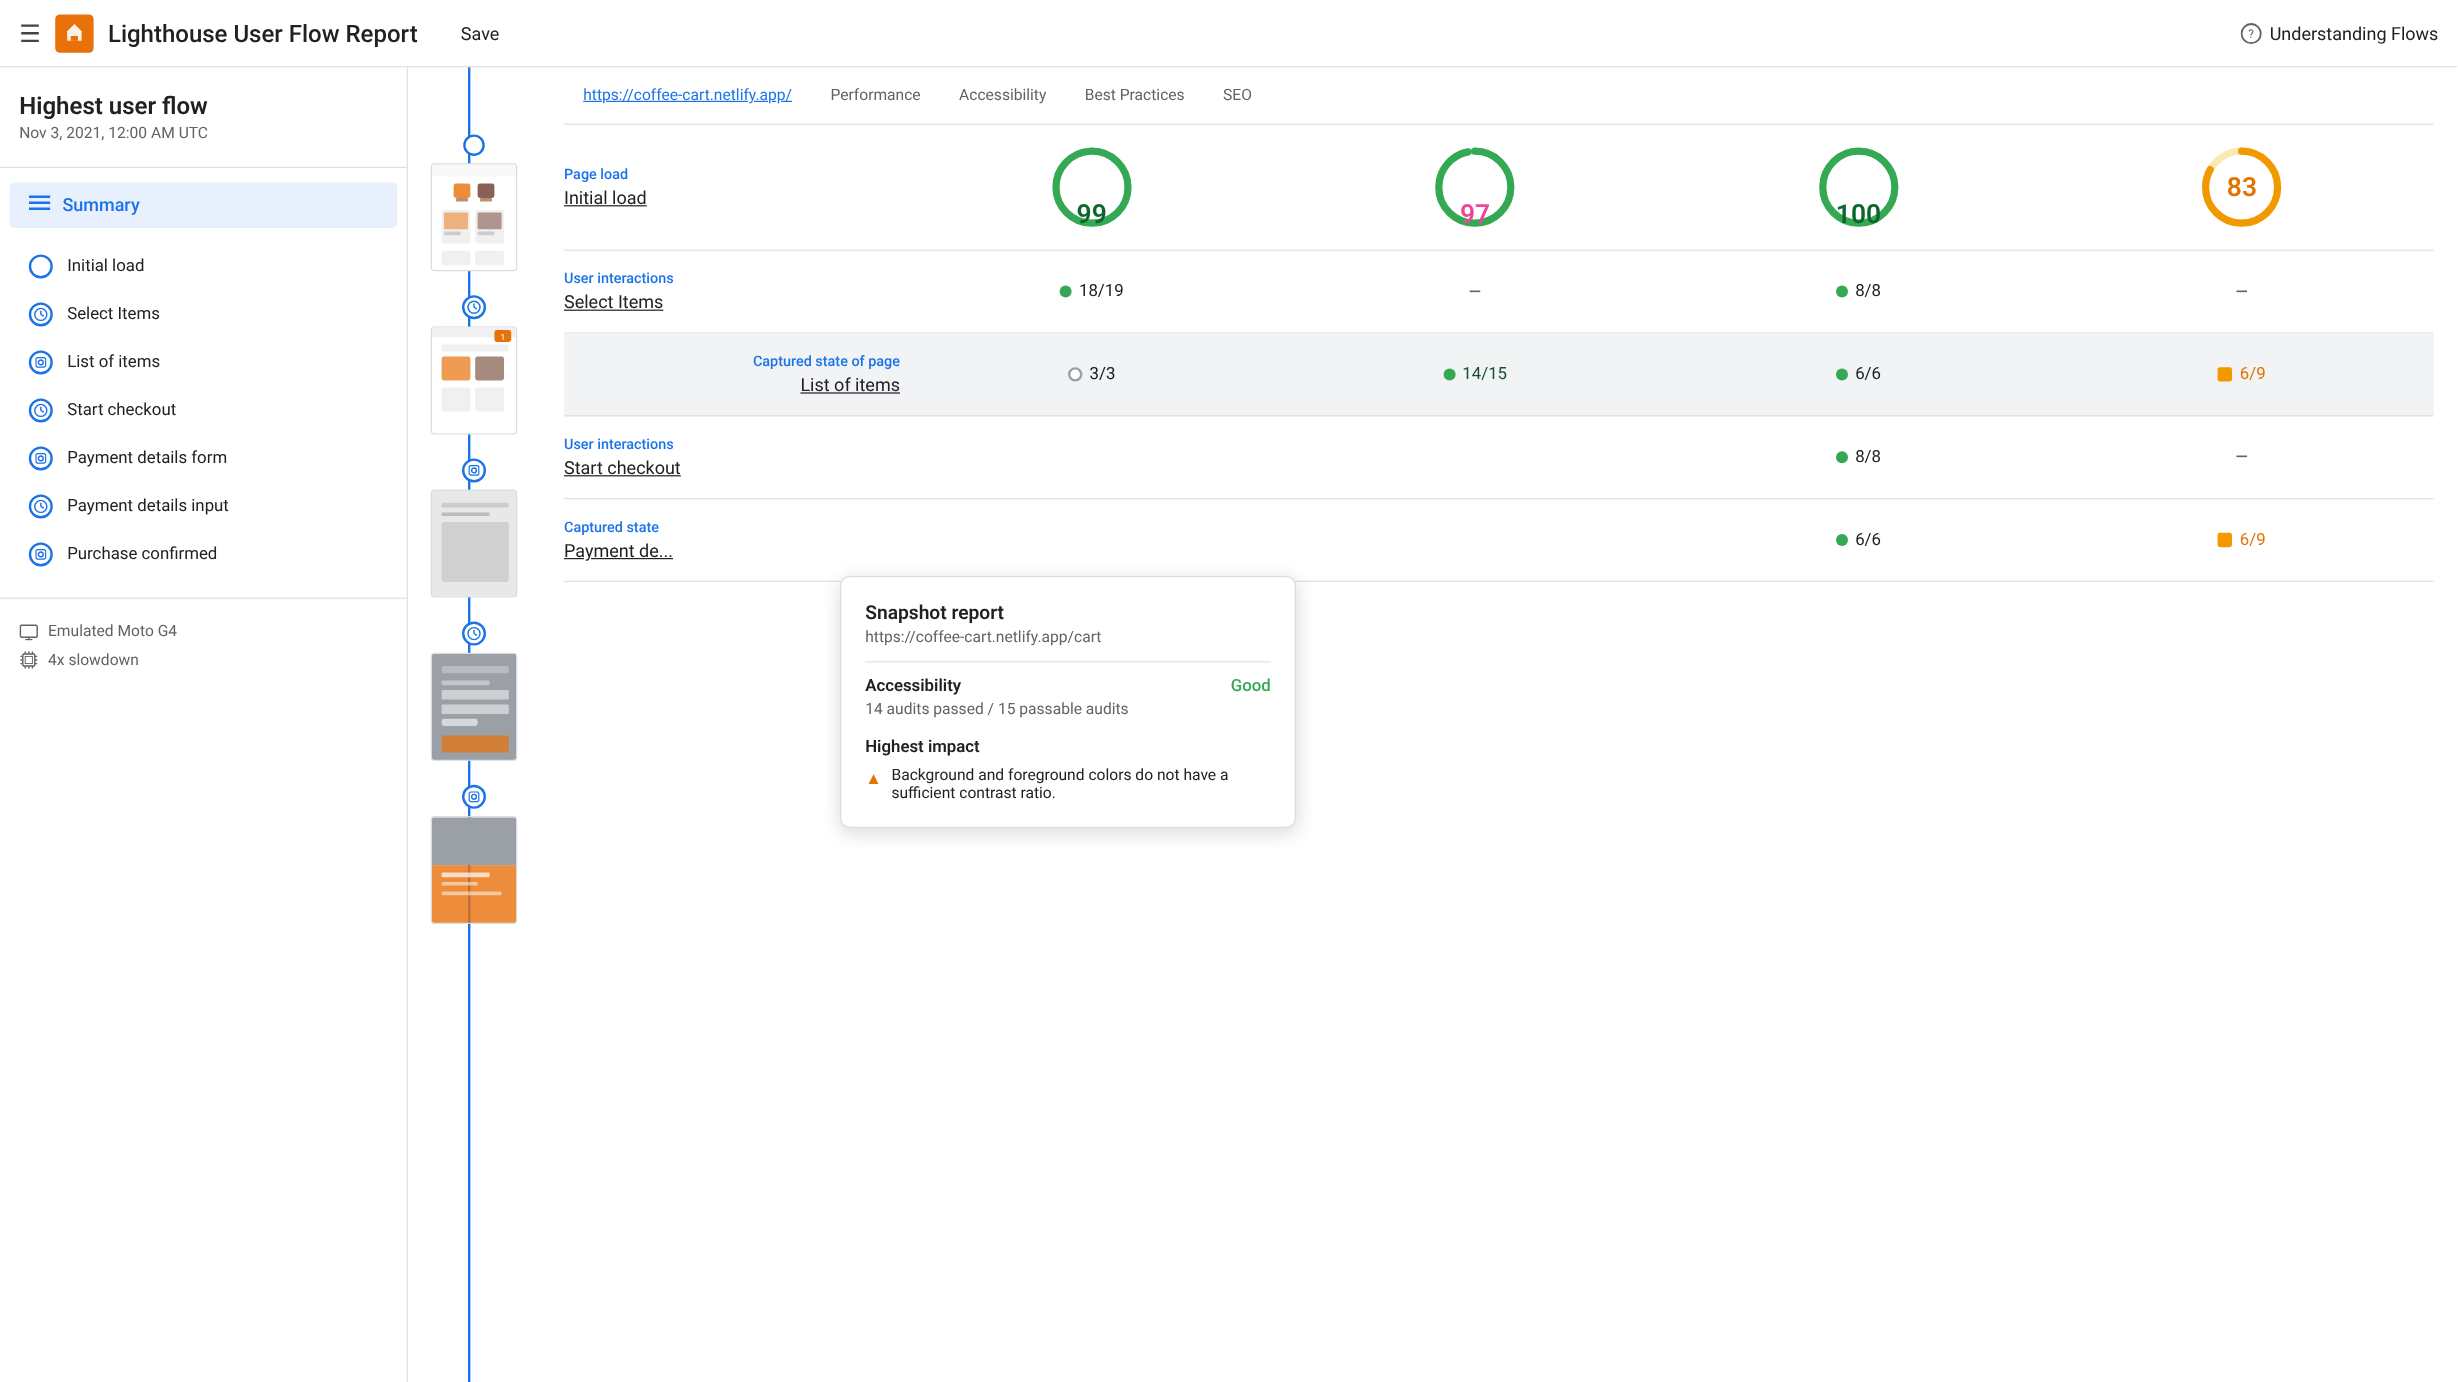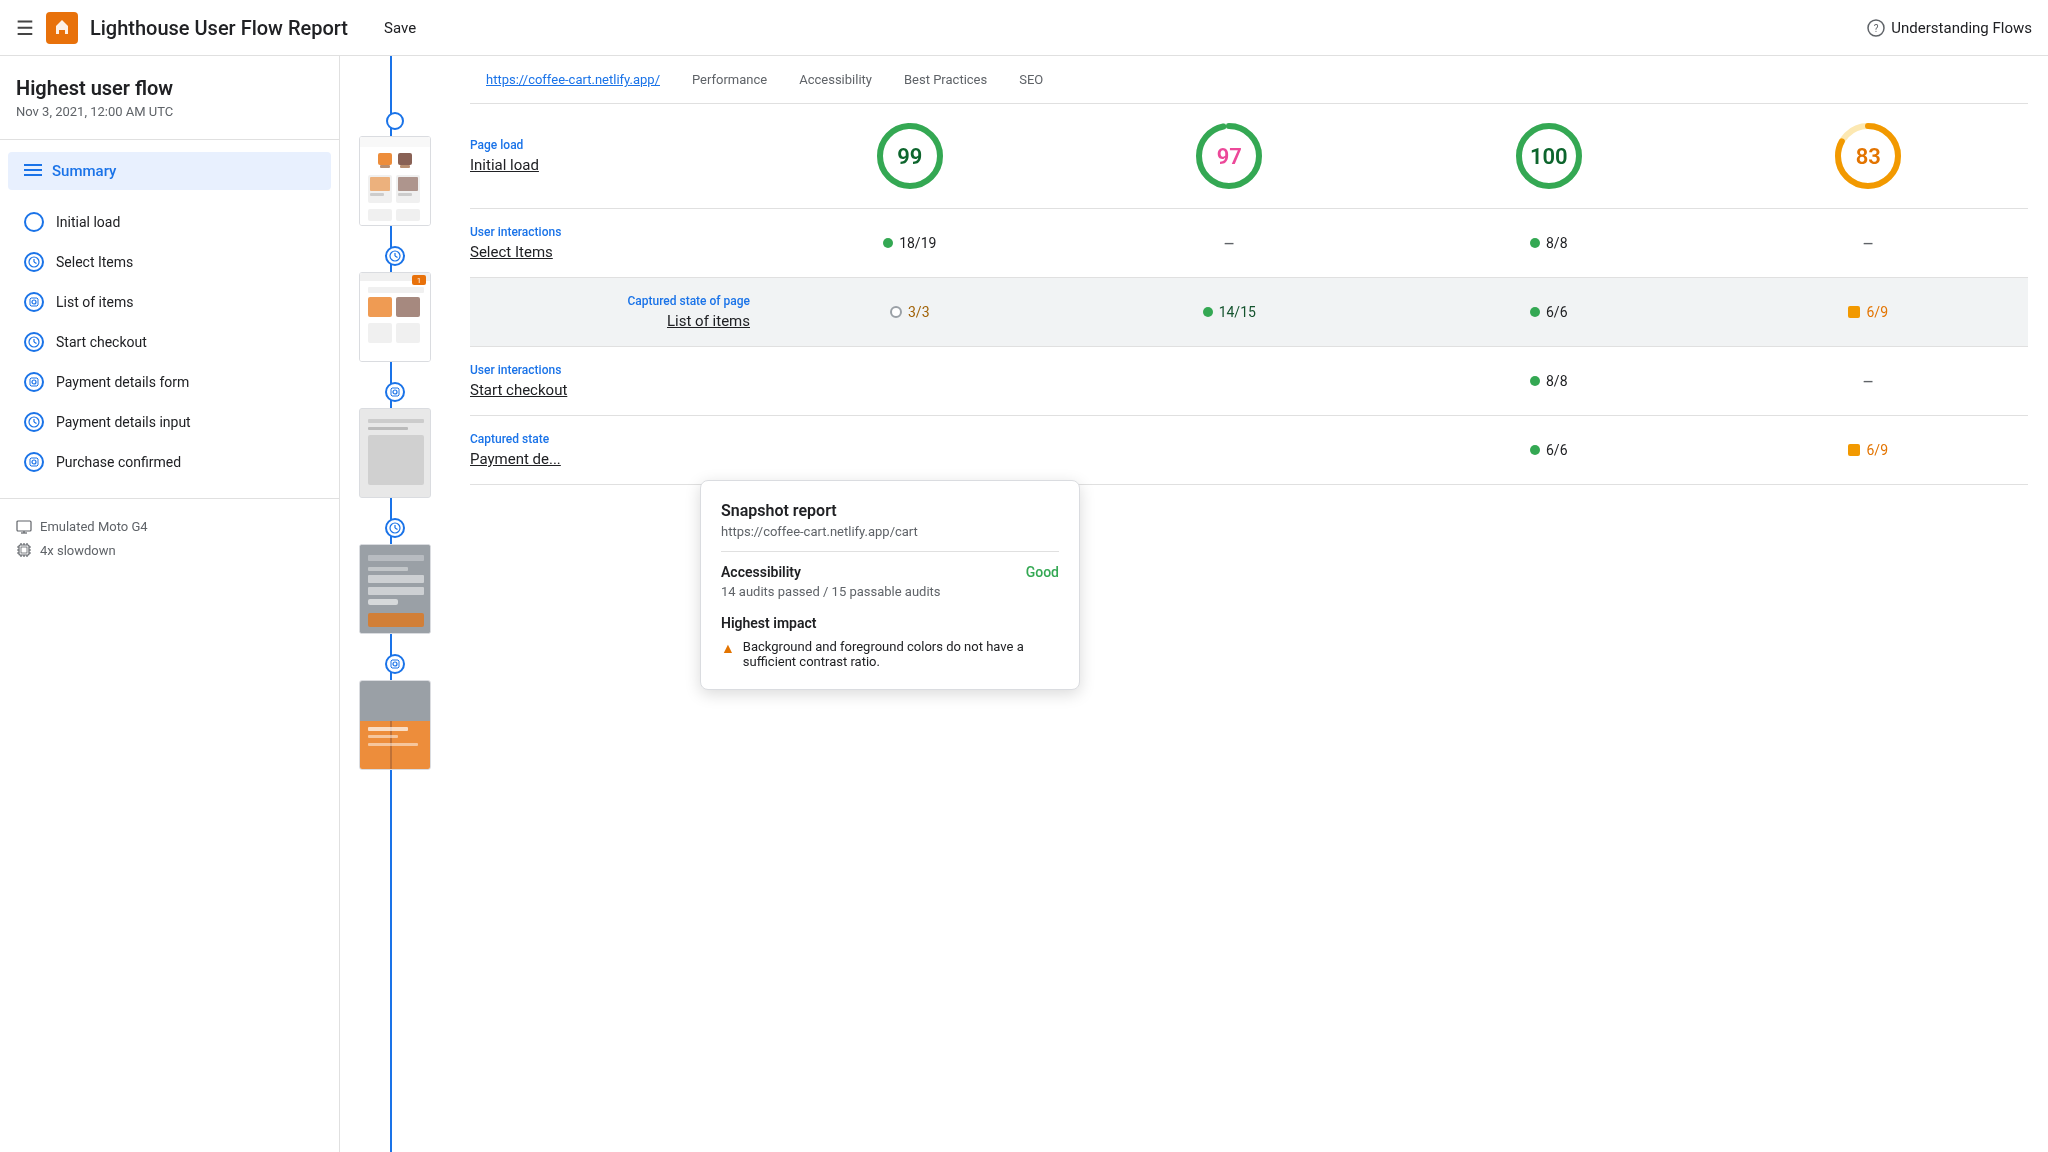--- a/index.html
+++ b/index.html
@@ -52,21 +52,21 @@
     .score-section-name { font-size: 15px; color: #202124; text-decoration: underline; cursor: pointer; }
     .score-row { display: flex; align-items: center; gap: 0; }
     .score-label-col { width: 280px; flex-shrink: 0; }
     .score-values { display: flex; flex: 1; }
     .score-col { flex: 1; display: flex; justify-content: center; align-items: center; min-width: 120px; }
 
     
     .score-circle { width: 72px; height: 72px; border-radius: 50%; display: flex; align-items: center; justify-content: center; font-size: 22px; font-weight: 600; position: relative; }
     .score-circle svg { position: absolute; top: 0; left: 0; }
     .score-circle-value { position: relative; z-index: 1; }
-    .score-circle.green { color: #0d652d; }
+    .score-circle.green { color: #0d652d; align-items: flex-end; }
     .score-circle.orange { color: #e37400; }
 
     
     .score-badge { display: flex; align-items: center; gap: 6px; font-size: 14px; }
     .score-dot { width: 10px; height: 10px; border-radius: 50%; flex-shrink: 0; }
     .score-dot.green { background: #34a853; }
     .score-dash { font-size: 18px; color: #5f6368; }
 
     
     .tooltip-overlay { position: fixed; top: 480px; left: 700px; width: 380px; background: white; border: 1px solid #dadce0; border-radius: 8px; box-shadow: 0 4px 16px rgba(0,0,0,0.15); padding: 20px; z-index: 100; }
@@ -442,21 +442,21 @@
         <div class="score-row">
           <div class="score-label-col">
             <div class="score-section-type">Captured state of page</div>
             <div class="score-section-name">List of items</div>
           </div>
           <div class="score-values">
 
             <div class="score-col">
               <div class="score-badge">
                 <div style="width:12px;height:12px;border-radius:50%;border:2px solid #9aa0a6;background:white;flex-shrink:0;"></div>
-                <span style="font-size:14px;color:#a16207;">3/3</span>
+                <span style="font-size:14px;color:#0f172a;">3/3</span>
               </div>
             </div>
 
             <div class="score-col">
               <div class="score-badge">
                 <div class="score-dot green"></div>
                 <span style="font-size:14px;color:#14532d;">14/15</span>
               </div>
             </div>
 

